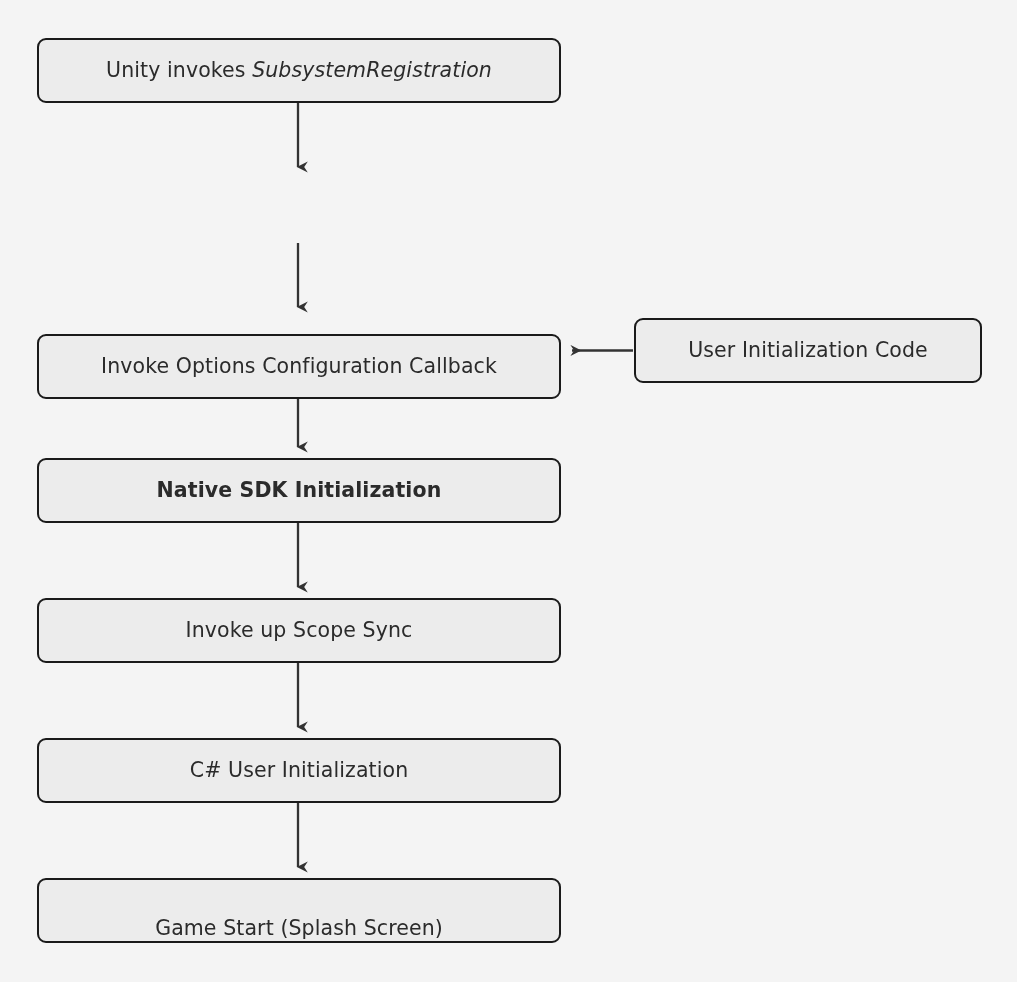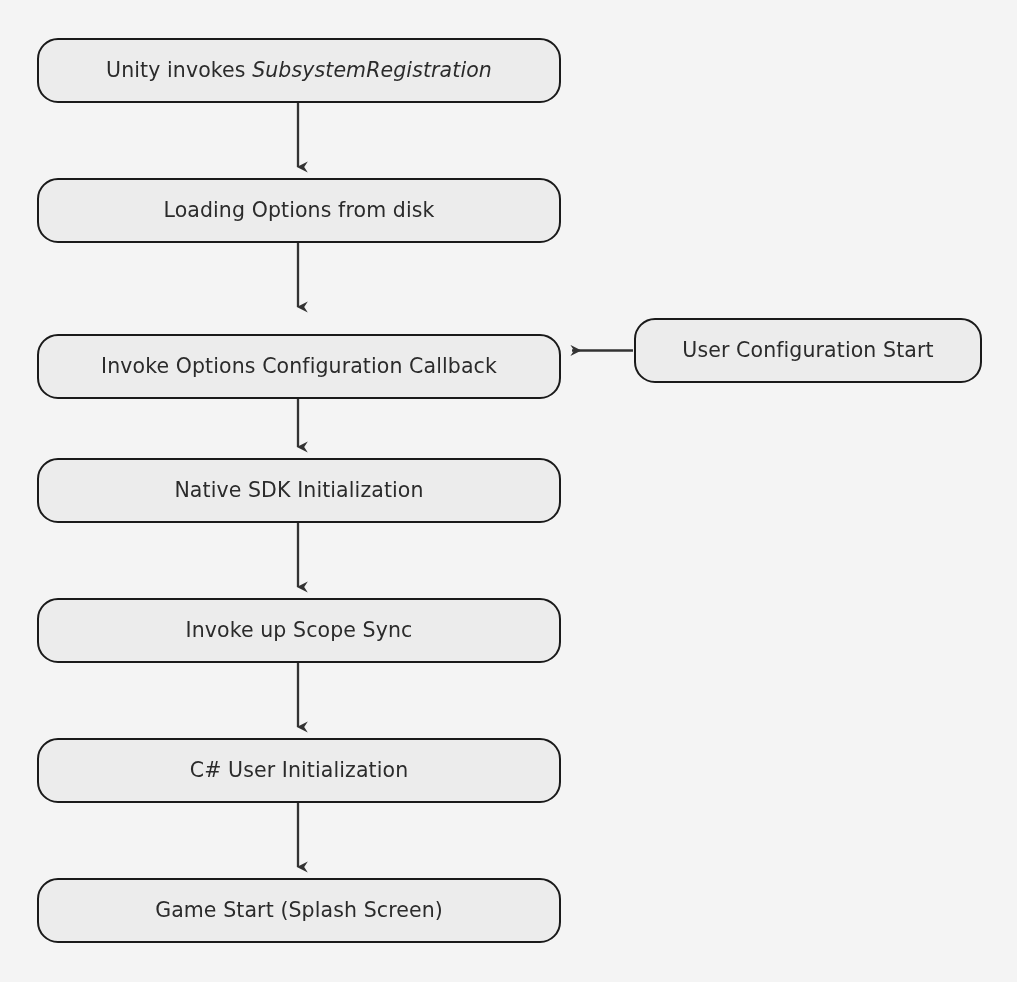--- a/index.html
+++ b/index.html
@@ -24,21 +24,21 @@
     left: 0;
     width: 1017px;
     height: 982px;
     pointer-events: none;
   }
   .node {
     position: absolute;
     box-sizing: border-box;
     background: #ececec;
     border: 2.4px solid #1a1a1a;
-    border-radius: 21px;
+    border-radius: 9px;
     display: flex;
     align-items: center;
     justify-content: center;
     color: #2b2b2b;
     font-size: 20.5px;
     font-weight: 400;
     letter-spacing: 0.1px;
     line-height: 1.2;
     white-space: nowrap;
   }
@@ -48,24 +48,24 @@
   }
   .node-label em {
     font-style: italic;
   }
 
   
   .n-main { left: 37px; width: 524px; height: 65px; }
   #node-subsystem-registration { top: 38px; }
   #node-loading-options        { top: 178px; }
   #node-invoke-callback        { top: 334px; }
-  #node-native-sdk-init        { top: 458px; }
+  #node-native-sdk-init        { top: 458px; font-weight: bold; }
   #node-scope-sync             { top: 598px; }
   #node-csharp-layer-init      { top: 738px; }
-  #node-game-start             { top: 878px; }
+  #node-game-start             { top: 878px; align-items: flex-end; }
 
   
   #node-user-config-code {
     left: 634px;
     top: 318px;
     width: 348px;
     height: 65px;
   }
 </style>
 </head>
@@ -91,23 +91,20 @@
       <line x1="298" y1="663" x2="298" y2="727" marker-end="url(#arrowhead-down)"></line>
       <line x1="298" y1="803" x2="298" y2="867" marker-end="url(#arrowhead-down)"></line>
       <line x1="633" y1="350.5" x2="572" y2="350.5" marker-end="url(#arrowhead-left)"></line>
     </g>
   </svg>
 
   <div class="node n-main" id="node-subsystem-registration">
     <span class="node-label"><span>Unity invokes </span><em>SubsystemRegistration</em></span>
   </div>
 
-  <div class="node n-main" id="node-loading-options">
-    <span class="node-label">Loading Options from disk</span>
-  </div>
 
   <div class="node n-main" id="node-invoke-callback">
     <span class="node-label">Invoke Options Configuration Callback</span>
   </div>
 
   <div class="node n-main" id="node-native-sdk-init">
     <span class="node-label">Native SDK Initialization</span>
   </div>
 
   <div class="node n-main" id="node-scope-sync">
@@ -116,16 +113,16 @@
 
   <div class="node n-main" id="node-csharp-layer-init">
     <span class="node-label">C# User Initialization</span>
   </div>
 
   <div class="node n-main" id="node-game-start">
     <span class="node-label">Game Start (Splash Screen)</span>
   </div>
 
   <div class="node" id="node-user-config-code">
-    <span class="node-label">User Configuration Start</span>
+    <span class="node-label">User Initialization Code</span>
   </div>
 
 </div>
 
 </body></html>

